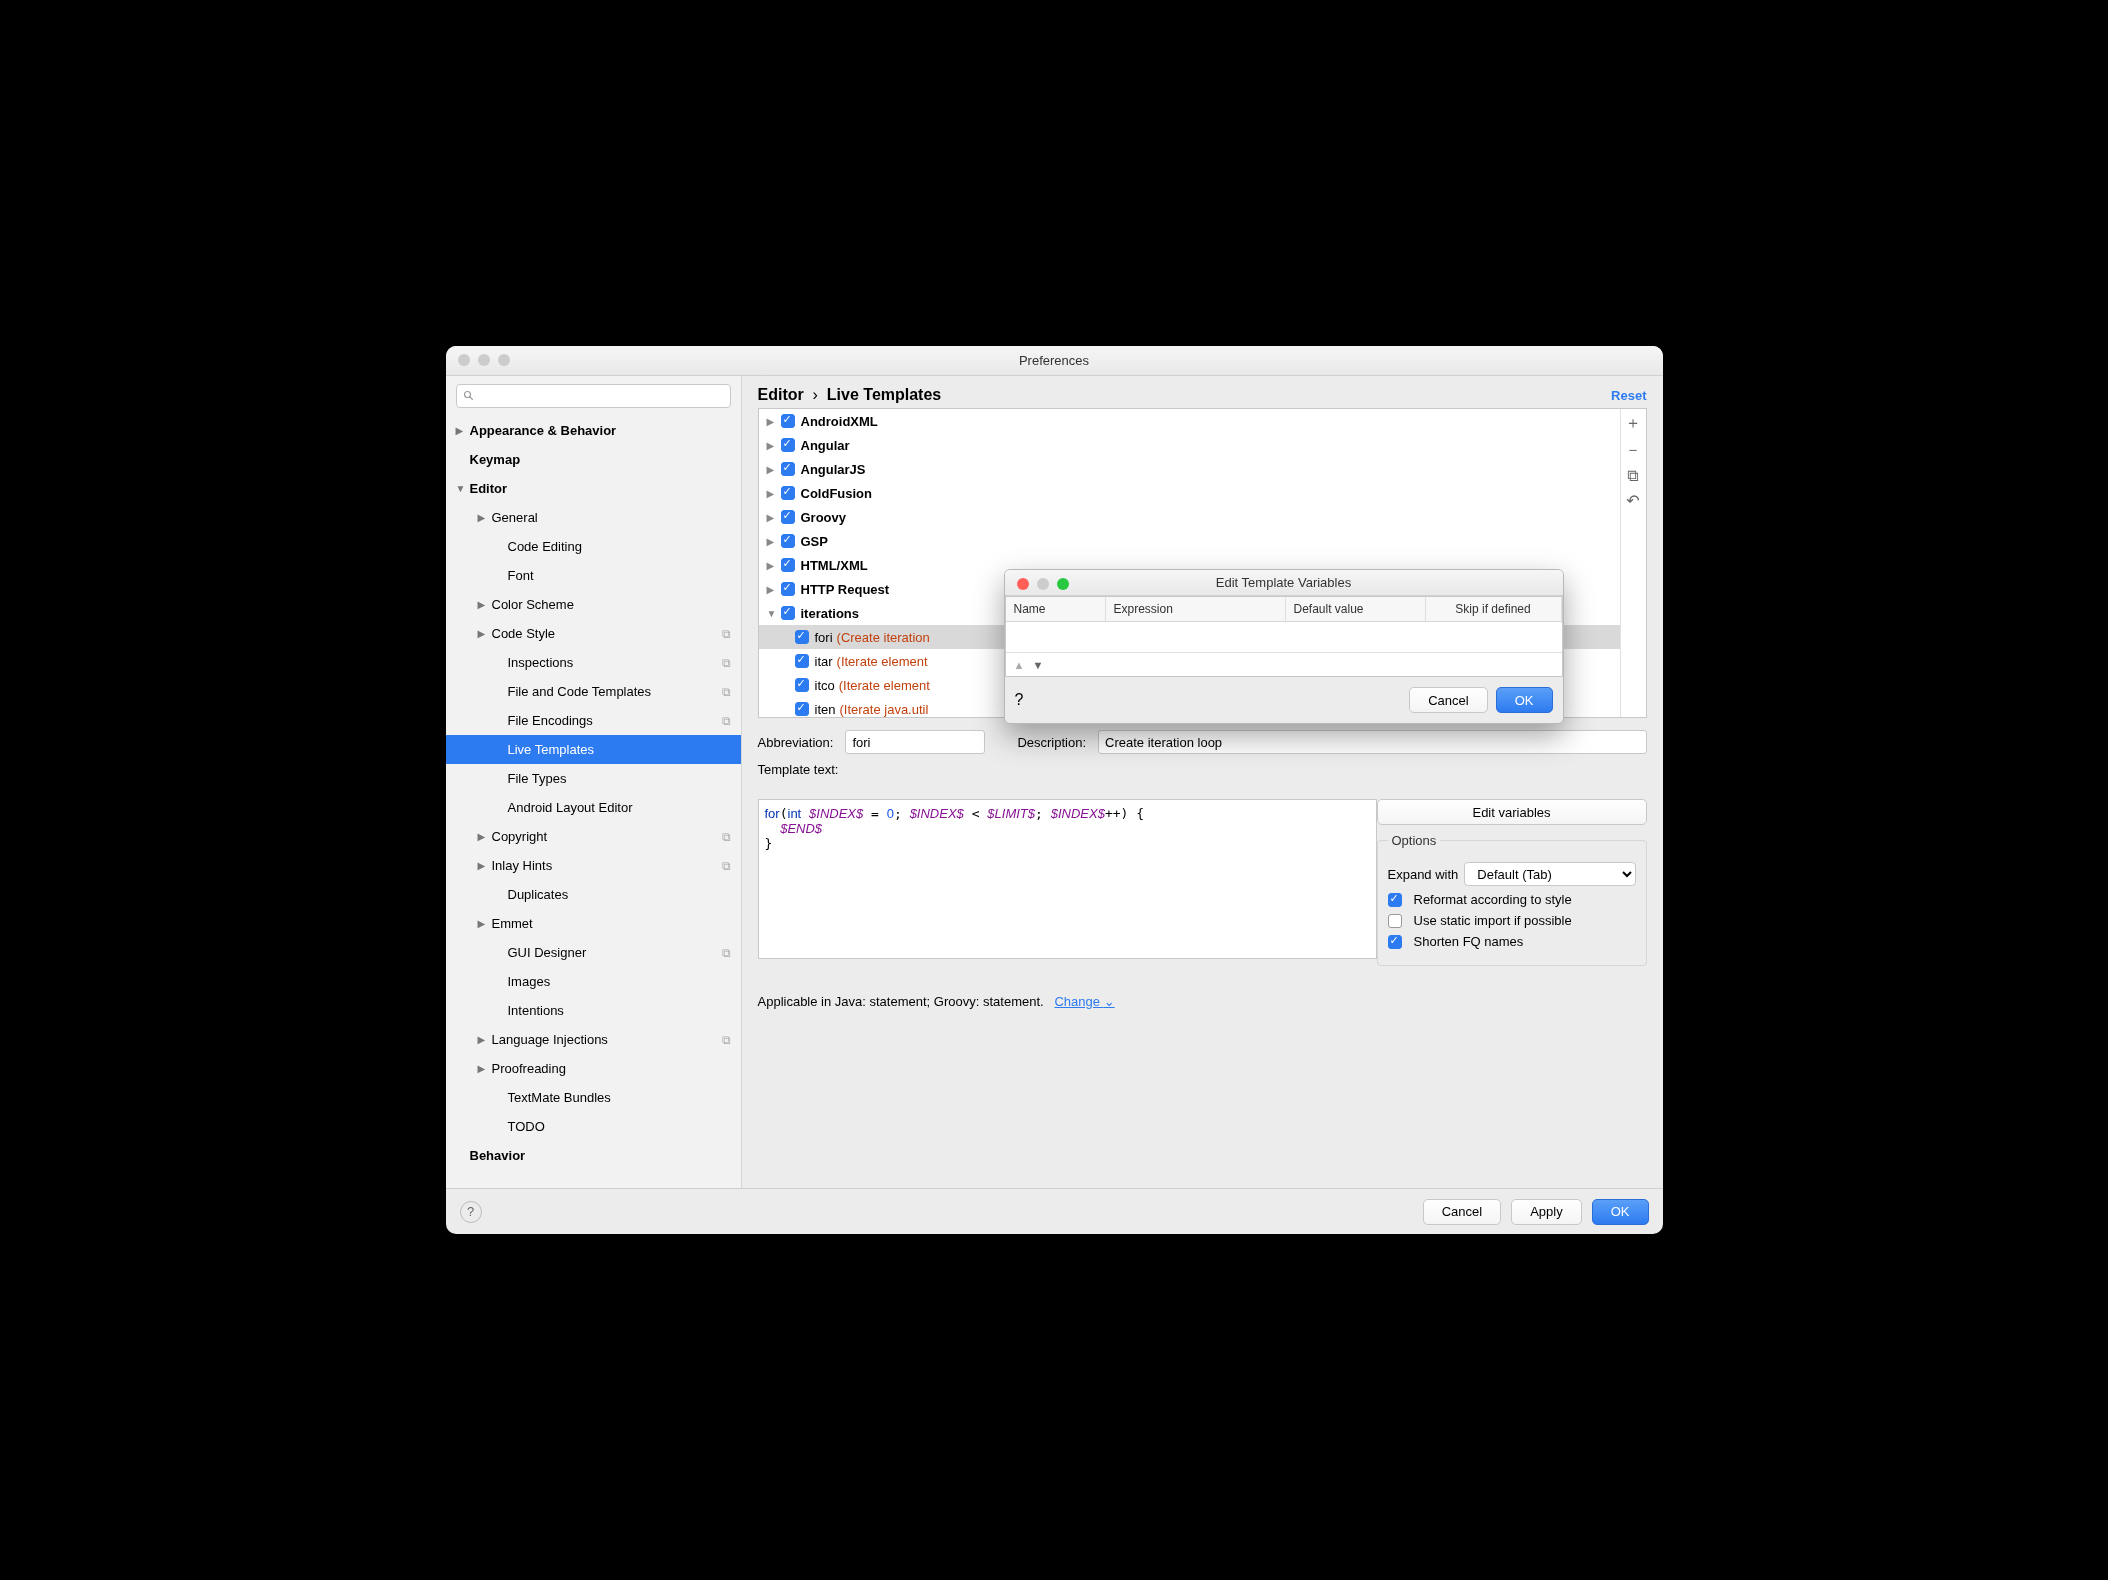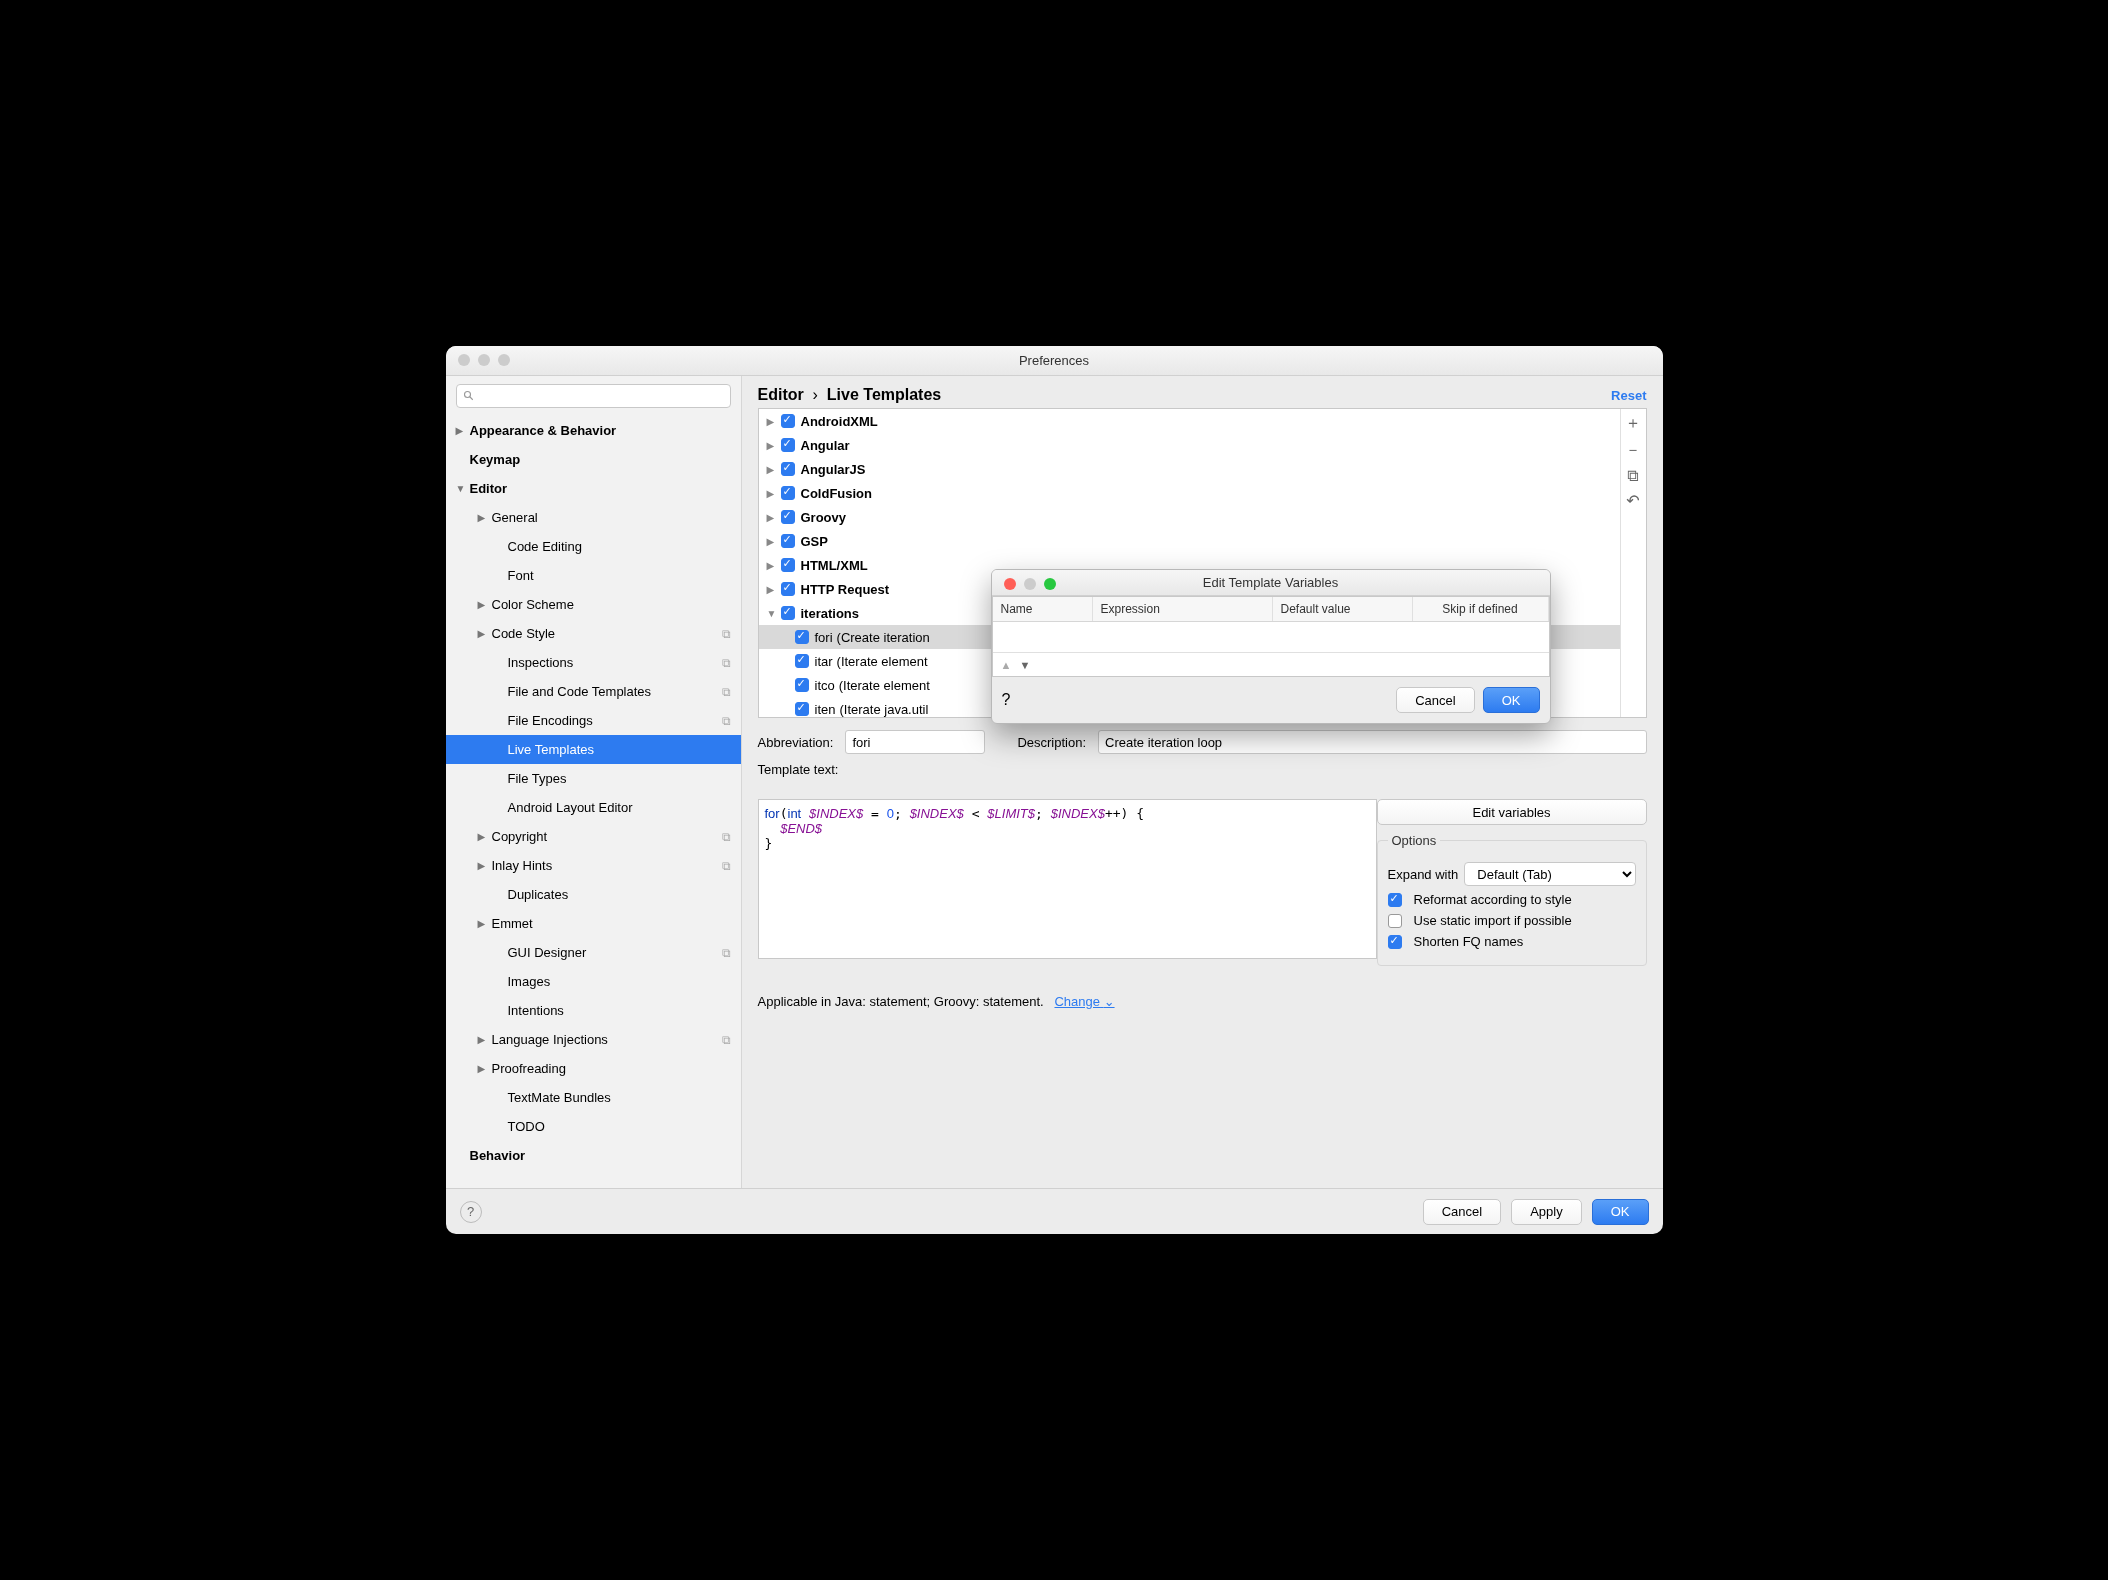--- a/index.html
+++ b/index.html
@@ -30,41 +30,41 @@
 select.native{height:24px; border:1px solid #c8c8c8; border-radius:4px; background:#fff; font-size:13px; padding:0 24px 0 8px;}
 .list-area{margin:0 16px; border:1px solid #c8c8c8; background:#fff; height:310px; position:relative; display:flex;}
 .list-tree{flex:1; overflow:auto; font-size:13px;}
 .lt-item{height:24px; display:flex; align-items:center; padding-left:8px;}
 .lt-item.sel{background:#d9d9d9;}
 .lt-arrow{width:14px; font-size:10px; color:#888;}
 .cb{width:14px;height:14px;margin-right:6px;appearance:none;border:1px solid #999;border-radius:3px;background:#fff;position:relative;}
 .cb:checked{background:#2d7bf0;border-color:#2d7bf0;}
 .cb:checked::after{content:'✓';color:#fff;font-size:11px;position:absolute;left:1px;top:-2px;}
 .lt-name{font-weight:600;}
-.lt-desc{color:#000000; margin-left:4px; font-weight:400;}
+.lt-desc{color:#c2410c; margin-left:4px; font-weight:400;}
 .side-buttons{width:26px;border-left:1px solid #e0e0e0;display:flex;flex-direction:column;align-items:center;padding-top:4px;gap:6px;color:#666;font-size:16px;}
 .abbrev-row{display:flex;align-items:center;gap:12px;padding:12px 16px 6px;font-size:13px;}
 .abbrev-row input{height:24px;border:1px solid #c8c8c8;border-radius:3px;padding:0 6px;font-size:13px;}
 .template-label{padding:2px 16px 4px;font-size:13px;}
 .template-body{display:flex;gap:0;padding:18px 16px;}
 .code{flex:1;height:160px;border:1px solid #c8c8c8;background:#fff;font-family:Menlo,monospace;font-size:13px;padding:6px;white-space:pre;overflow:auto;}
 .kw{color:#0033b3;} .var{color:#871094;font-style:italic;} .num{color:#1750eb;}
 .right-opts{width:270px;display:flex;flex-direction:column;gap:8px;}
 .btn{height:26px;border:1px solid #c8c8c8;border-radius:5px;background:linear-gradient(#fff,#f4f4f4);font-size:13px;cursor:default;display:flex;align-items:center;justify-content:center;}
 fieldset.opts{border:1px solid #d6d6d6;border-radius:4px;padding:8px 10px 10px;font-size:13px;}
 fieldset.opts legend{font-size:13px;color:#333;padding:0 4px;}
 .opt-row{display:flex;align-items:center;gap:6px;margin:6px 0;}
 .applic{padding:10px 16px;font-size:13px;}
 .applic a{color:#2d7bf0;}
 .footer{height:46px;border-top:1px solid #d0d0d0;display:flex;align-items:center;padding:0 14px;gap:10px;}
 .footer .help{width:22px;height:22px;border:1px solid #bbb;border-radius:50%;display:flex;align-items:center;justify-content:center;color:#666;font-size:13px;}
 .btn.primary{background:linear-gradient(#5a9ff8,#2d7bf0);color:#fff;border-color:#2a6fd8;}
 .btn.wide{padding:0 18px;}
 
-.modal{position:absolute;left:545px;top:223px;width:560px;background:#ececec;border:1px solid #b8b8b8;border-radius:6px;box-shadow:0 12px 30px rgba(0,0,0,.35);display:flex;flex-direction:column;overflow:hidden;}
+.modal{position:absolute;left:558px;top:223px;width:560px;background:#ececec;border:1px solid #b8b8b8;border-radius:6px;box-shadow:0 12px 30px rgba(0,0,0,.35);display:flex;flex-direction:column;overflow:hidden;}
 .modal .titlebar{height:26px;}
 .modal .tl.r{background:#ff5f57;} .modal .tl.g{background:#28c840;}
 .tbl{background:#fff;border:1px solid #c8c8c8;margin:0;}
 .thead{display:flex;background:#f7f7f7;border-bottom:1px solid #d6d6d6;font-size:12px;color:#333;}
 .thead>div{padding:5px 8px;border-right:1px solid #e0e0e0;}
 .trow{display:flex;font-size:13px;height:30px;align-items:center;}
 .trow>div{padding:0 8px;}
 .trow.sel{background:#2d7bf0;color:#fff;}
 .c1{width:100px;} .c2{width:180px;} .c3{width:140px;} .c4{flex:1;text-align:center;}
 .skipcb{width:13px;height:13px;border:1px solid #999;background:#fff;display:inline-block;}

